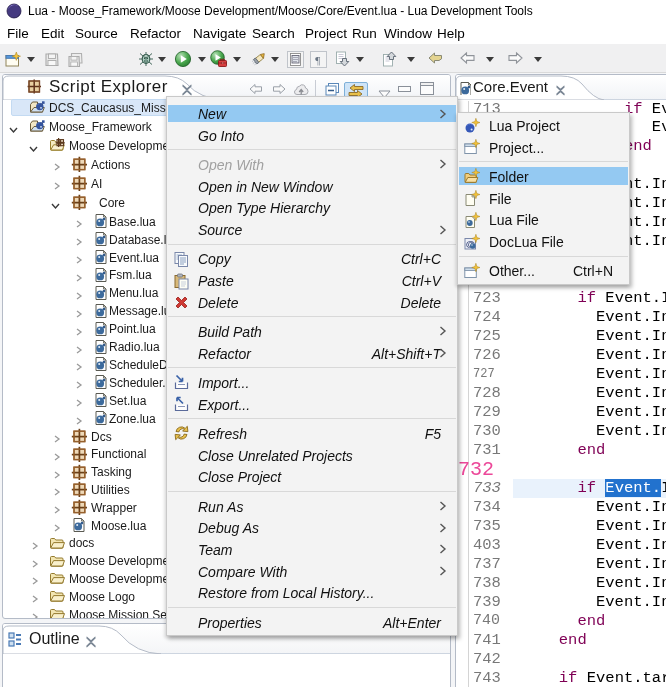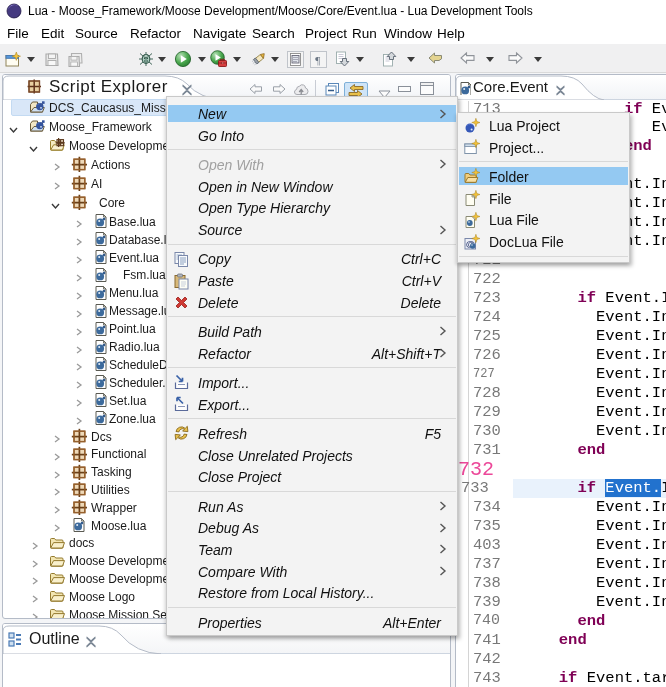--- a/index.html
+++ b/index.html
@@ -10,21 +10,21 @@
 #titletext { left:28px; top:4px; font-size:12px; color:#000; white-space:nowrap; }
 #menubar { left:0; top:22px; width:666px; height:22px; background:#fff; }
 .mi { position:absolute; top:25.5px; font-size:13.5px; color:#000; }
 #toolbar { left:0; top:44px; width:666px; height:29px; background:#f0f0f1; border-bottom:1px solid #dadada; }
 .dd { position:absolute; width:0; height:0; border-left:4px solid transparent; border-right:4px solid transparent; border-top:5px solid #3a3a3a; top:57px; }
 .panel { position:absolute; background:#fff; border:1px solid #b4bbc7; border-radius:3px; overflow:hidden; }
 .trow { position:absolute; left:0; height:18.2px; width:447px; font-size:12px; color:#1a1a1a; white-space:nowrap; }
 .trow .lbl { position:absolute; top:2.5px; }
 .arr { position:absolute; }
 .ticon { position:absolute; top:1px; }
-.kw { color:#7f0055; font-weight:bold; }
+.kw { color:#7f0055; font-weight:normal; }
 .menu { position:absolute; background:#f3f3f3; border:1px solid #c9c9c9; box-shadow:2px 3px 4px rgba(0,0,0,0.28), -2px 2px 3px rgba(0,0,0,0.10); z-index:50; }
 .mitem { position:relative; height:21.7px; font-size:14px; color:#111; }
 .mitem .mlbl { position:absolute; left:31px; top:3px; white-space:nowrap; }
 .mitem .mshort { position:absolute; right:16px; top:3px; }
 .mitem .msub { position:absolute; right:10px; top:3.5px; }
 .mitem .micon { position:absolute; left:6px; top:2.5px; }
 .msep { height:7.6px; position:relative; }
 .msep div { position:absolute; left:1px; right:1px; top:3px; border-top:1px solid #d8d8d8; }
 .gray { color:#a0a0a0; }
 </style></head>
@@ -340,21 +340,21 @@
         <div class="arr" style="left:72px;top:5px;"><svg width="8" height="8" viewBox="0 0 8 8" style="">
             <path d="M2 1 L6 4 L2 7" stroke="#9a9a9a" stroke-width="1.3" fill="none"></path>
           </svg></div>
         <div class="ticon" style="left:90px;"><svg width="16" height="16" viewBox="0 0 16 16" style="">
             <path d="M3 1.5 L10.5 1.5 L13 4 L13 14.5 L3 14.5z" fill="#ffffff" stroke="#5a5a52" stroke-width="1"></path>
 <path d="M10.5 1.5 L10.5 4 L13 4z" fill="#e4e4d8" stroke="#5a5a52" stroke-width="0.8"></path>
 <circle cx="7.2" cy="9.4" r="3.9" fill="#3c6a9c"></circle>
             <circle cx="6.2" cy="8" r="1" fill="#e4eef8"></circle>
 <rect x="9.8" y="4.8" width="2.4" height="2.4" fill="#345c8c"></rect>
           </svg></div>
-        <div class="lbl" style="left:106px;margin-left:14px;">Fsm.lua</div>
+        <div class="lbl" style="left:106px;">Fsm.lua</div>
       </div>
 <div class="trow" style="top:208.8px;">
         <div class="arr" style="left:72px;top:5px;"><svg width="8" height="8" viewBox="0 0 8 8" style="">
             <path d="M2 1 L6 4 L2 7" stroke="#9a9a9a" stroke-width="1.3" fill="none"></path>
           </svg></div>
         <div class="ticon" style="left:90px;"><svg width="16" height="16" viewBox="0 0 16 16" style="">
             <path d="M3 1.5 L10.5 1.5 L13 4 L13 14.5 L3 14.5z" fill="#ffffff" stroke="#5a5a52" stroke-width="1"></path>
 <path d="M10.5 1.5 L10.5 4 L13 4z" fill="#e4e4d8" stroke="#5a5a52" stroke-width="0.8"></path>
 <circle cx="7.2" cy="9.4" r="3.9" fill="#3c6a9c"></circle>
             <circle cx="6.2" cy="8" r="1" fill="#e4eef8"></circle>
@@ -645,21 +645,21 @@
 <div class="abs" style="left:17px;top:309.20px;height:18.98px;font-family:'Liberation Mono',monospace;font-size:15.5px;line-height:18.98px;color:#787878;">728</div>
 <div class="abs" style="left:47px;top:309.20px;height:18.98px;font-family:'Liberation Mono',monospace;font-size:15.5px;line-height:18.98px;white-space:pre;"><span>          </span><span>Event.IniPlayerName = Event.IniDCSUnit:getPlayerName()</span></div>
 <div class="abs" style="left:17px;top:328.18px;height:18.98px;font-family:'Liberation Mono',monospace;font-size:15.5px;line-height:18.98px;color:#787878;">729</div>
 <div class="abs" style="left:47px;top:328.18px;height:18.98px;font-family:'Liberation Mono',monospace;font-size:15.5px;line-height:18.98px;white-space:pre;"><span>          </span><span>Event.IniCoalition = Event.IniDCSUnit:getCoalition()</span></div>
 <div class="abs" style="left:17px;top:347.16px;height:18.98px;font-family:'Liberation Mono',monospace;font-size:15.5px;line-height:18.98px;color:#787878;">730</div>
 <div class="abs" style="left:47px;top:347.16px;height:18.98px;font-family:'Liberation Mono',monospace;font-size:15.5px;line-height:18.98px;white-space:pre;"><span>          </span><span>Event.IniCategory = Event.IniDCSUnit:getDesc().category</span></div>
 <div class="abs" style="left:17px;top:366.14px;height:18.98px;font-family:'Liberation Mono',monospace;font-size:15.5px;line-height:18.98px;color:#787878;">731</div>
 <div class="abs" style="left:47px;top:366.14px;height:18.98px;font-family:'Liberation Mono',monospace;font-size:15.5px;line-height:18.98px;white-space:pre;"><span>        </span><span class="kw">end</span></div>
 <div class="abs" style="left:2px;top:385.12px;height:18.98px;font-family:'Liberation Mono',monospace;font-size:20px;line-height:18.98px;color:#ec4899;">732</div>
 <div class="abs" style="left:57px;top:404.10px;width:158px;height:18.98px;background:#e9f2fc;"></div>
-<div class="abs" style="left:5px;top:404.10px;height:18.98px;font-family:'Liberation Mono',monospace;font-size:15.5px;line-height:18.98px;color:#787878;">733</div>
+<div class="abs" style="left:17px;top:404.10px;height:18.98px;font-family:'Liberation Mono',monospace;font-size:15.5px;line-height:18.98px;color:#787878;font-style:italic;">733</div>
 <div class="abs" style="left:47px;top:404.10px;height:18.98px;font-family:'Liberation Mono',monospace;font-size:15.5px;line-height:18.98px;white-space:pre;"><span>        </span><span class="kw">if</span><span> </span><span style="background:#2272ce;color:#fff;">Event.</span><span>IniObjectCategory == Object.Category.STATIC </span></div>
 <div class="abs" style="left:17px;top:423.08px;height:18.98px;font-family:'Liberation Mono',monospace;font-size:15.5px;line-height:18.98px;color:#787878;">734</div>
 <div class="abs" style="left:47px;top:423.08px;height:18.98px;font-family:'Liberation Mono',monospace;font-size:15.5px;line-height:18.98px;white-space:pre;"><span>          </span><span>Event.IniDCSUnit = Event.initiator</span></div>
 <div class="abs" style="left:17px;top:442.06px;height:18.98px;font-family:'Liberation Mono',monospace;font-size:15.5px;line-height:18.98px;color:#787878;">735</div>
 <div class="abs" style="left:47px;top:442.06px;height:18.98px;font-family:'Liberation Mono',monospace;font-size:15.5px;line-height:18.98px;white-space:pre;"><span>          </span><span>Event.IniUnitName = Event.IniDCSUnit:getName()</span></div>
 <div class="abs" style="left:17px;top:461.04px;height:18.98px;font-family:'Liberation Mono',monospace;font-size:15.5px;line-height:18.98px;color:#787878;">403</div>
 <div class="abs" style="left:47px;top:461.04px;height:18.98px;font-family:'Liberation Mono',monospace;font-size:15.5px;line-height:18.98px;white-space:pre;"><span>          </span><span>Event.IniDCSGroupName = Event.IniUnitName</span></div>
 <div class="abs" style="left:17px;top:480.02px;height:18.98px;font-family:'Liberation Mono',monospace;font-size:15.5px;line-height:18.98px;color:#787878;">737</div>
 <div class="abs" style="left:47px;top:480.02px;height:18.98px;font-family:'Liberation Mono',monospace;font-size:15.5px;line-height:18.98px;white-space:pre;"><span>          </span><span>Event.IniCoalition = Event.IniDCSUnit:getCoalition()</span></div>
 <div class="abs" style="left:17px;top:499.00px;height:18.98px;font-family:'Liberation Mono',monospace;font-size:15.5px;line-height:18.98px;color:#787878;">738</div>
@@ -892,13 +892,22 @@
             <text x="1.8" y="13" font-size="9.5" fill="#3a4a7a" font-family="Liberation Sans, sans-serif" font-weight="bold">@</text>
             <circle cx="8.7" cy="12" r="2.7" fill="#3c6a9c"></circle>
             <circle cx="8" cy="11" r="0.7" fill="#e4eef8"></circle>
             <path d="M11.9 0.3 L12.9 3.5 L16 4.5 L12.9 5.5 L11.9 8.7 L10.9 5.5 L7.8 4.5 L10.9 3.5z" fill="#f3c33a" stroke="#a8831e" stroke-width="0.5"></path>
           </svg></div>
         <div class="mlbl">DocLua File</div>
       </div>
 <div class="msep">
         <div></div>
       </div>
+<div class="mitem">
+        <div class="micon"><svg width="16" height="16" viewBox="0 0 16 16" style="">
+            <rect x="0.8" y="5" width="11.5" height="9.5" fill="#fff" stroke="#8094aa" stroke-width="1"></rect>
+            <rect x="0.8" y="5" width="11.5" height="2.4" fill="#d8e6f2" stroke="#8094aa" stroke-width="1"></rect>
+            <path d="M11.9 0.3 L12.9 3.5 L16 4.5 L12.9 5.5 L11.9 8.7 L10.9 5.5 L7.8 4.5 L10.9 3.5z" fill="#f3c33a" stroke="#a8831e" stroke-width="0.5"></path>
+          </svg></div>
+        <div class="mlbl">Other...</div>
+        <div class="mshort">Ctrl+N</div>
+      </div>
 </div>
 </div>
 </body></html>

